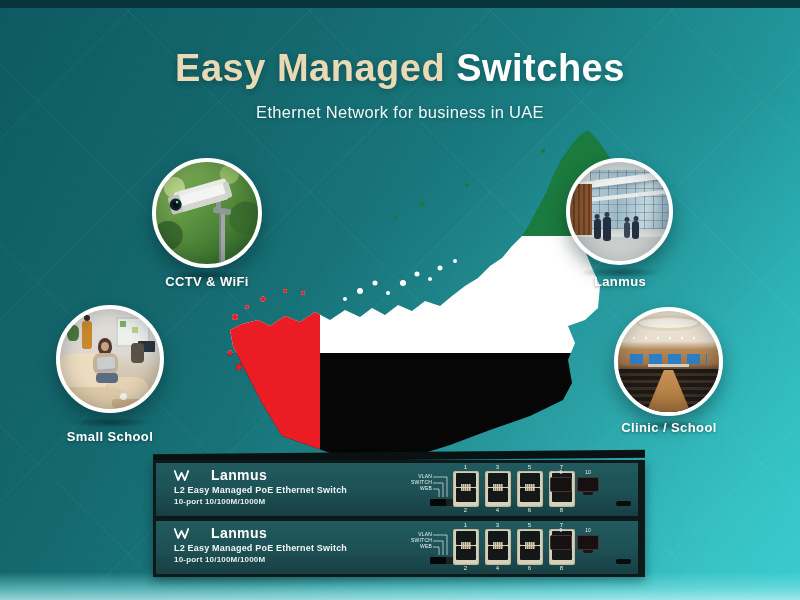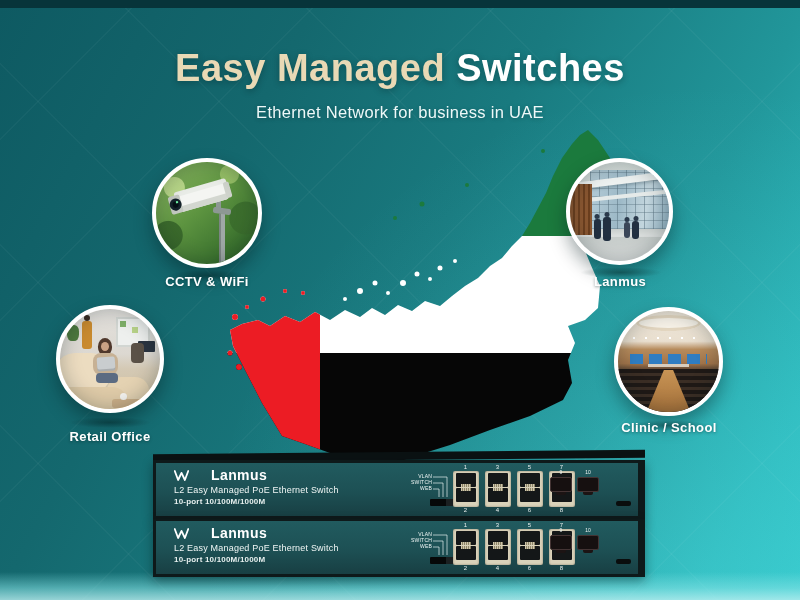--- a/index.html
+++ b/index.html
@@ -103,21 +103,21 @@
   
   .switch-stack{position:absolute;left:153px;top:444px;width:492px;z-index:4;}
   .stack-cap{height:8px;background:#0b1213;transform:skewY(-0.5deg);}
   .switch-unit{position:relative;height:53px;border:3px solid #0e191a;border-right-width:7px;
     background:linear-gradient(to bottom,#215b5f 0%,#1d5054 55%,#183f43 100%);
     box-shadow:0 4px 10px rgba(0,15,17,.4);}
   .switch-unit + .switch-unit{border-top-width:2px;}
   .sw-brand{position:absolute;left:18px;top:4px;color:#fff;}
   .brand-row{display:flex;align-items:center;gap:22px;}
   .brand-name{font-size:14px;font-weight:700;letter-spacing:.4px;}
-  .sw-desc{font-size:9px;font-weight:400;color:#f0f6f5;margin-top:2px;letter-spacing:.2px;}
+  .sw-desc{font-size:9px;font-weight:700;color:#f0f6f5;margin-top:2px;letter-spacing:.2px;}
   .sw-spec{font-size:8px;font-weight:600;color:#e6efee;margin-top:2px;letter-spacing:.2px;}
   .sw-modes{position:absolute;left:252px;top:8px;width:96px;height:38px;color:#eef5f4;}
   .mode-labels{position:absolute;left:0;top:2px;width:24px;text-align:right;}
   .mode-labels span{display:block;font-size:5px;line-height:6px;letter-spacing:.2px;}
   .mode-lines{position:absolute;left:25px;top:3px;}
   .mode-slide{position:absolute;left:22px;top:28px;width:26px;height:7px;border-radius:1px;
     background:linear-gradient(90deg,#060808 0 60%,#1b2021 60%);}
   .sw-leds{position:absolute;left:58px;top:0;}
   .led-row{display:flex;align-items:center;gap:2px;height:8px;}
   .led-dot{width:5px;height:5px;border-radius:50%;background:#f7e322;box-shadow:0 0 3px #f7e322;}
@@ -236,21 +236,21 @@
     <div class="o-coucharm"></div>
     <div class="o-hair"></div>
     <div class="o-face"></div>
     <div class="o-body"></div>
     <div class="o-laptop"></div>
     <div class="o-jeans"></div>
     <div class="o-couchseat"></div>
     <div class="o-table"></div>
     <div class="o-cup"></div>
   </div>
-  <div class="c-label" style="left:30px;top:421px;">Retail Office</div>
+  <div class="c-label" style="left:30px;top:421px;">Small School</div>
 
   <div class="c-shadow" style="left:628px;top:412px;"></div>
   <div class="circle photo-clinic">
     <div class="cl-oval"></div>
     <div class="cl-lights"></div>
     <div class="cl-screens"></div>
     <div class="cl-stage"></div>
     <div class="cl-seats"></div>
     <div class="cl-aisle"></div>
   </div>

